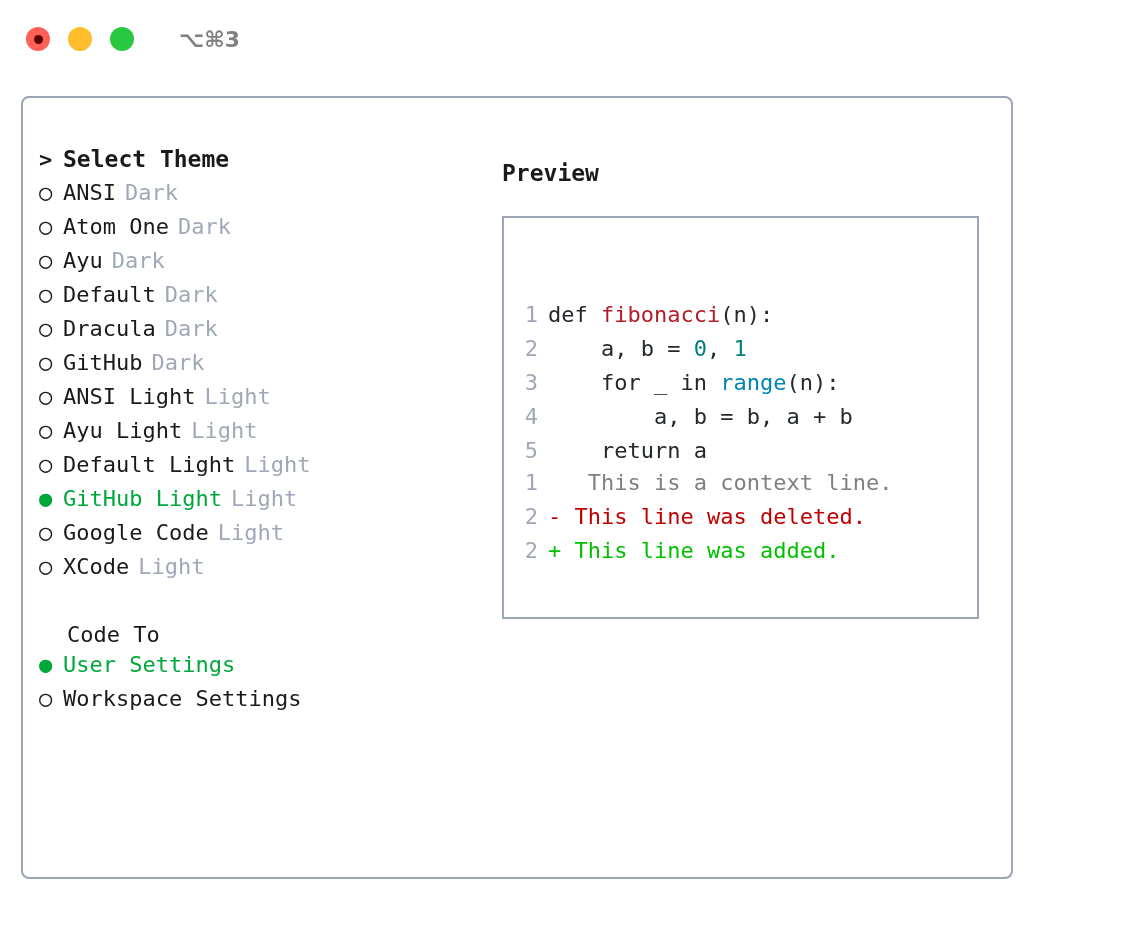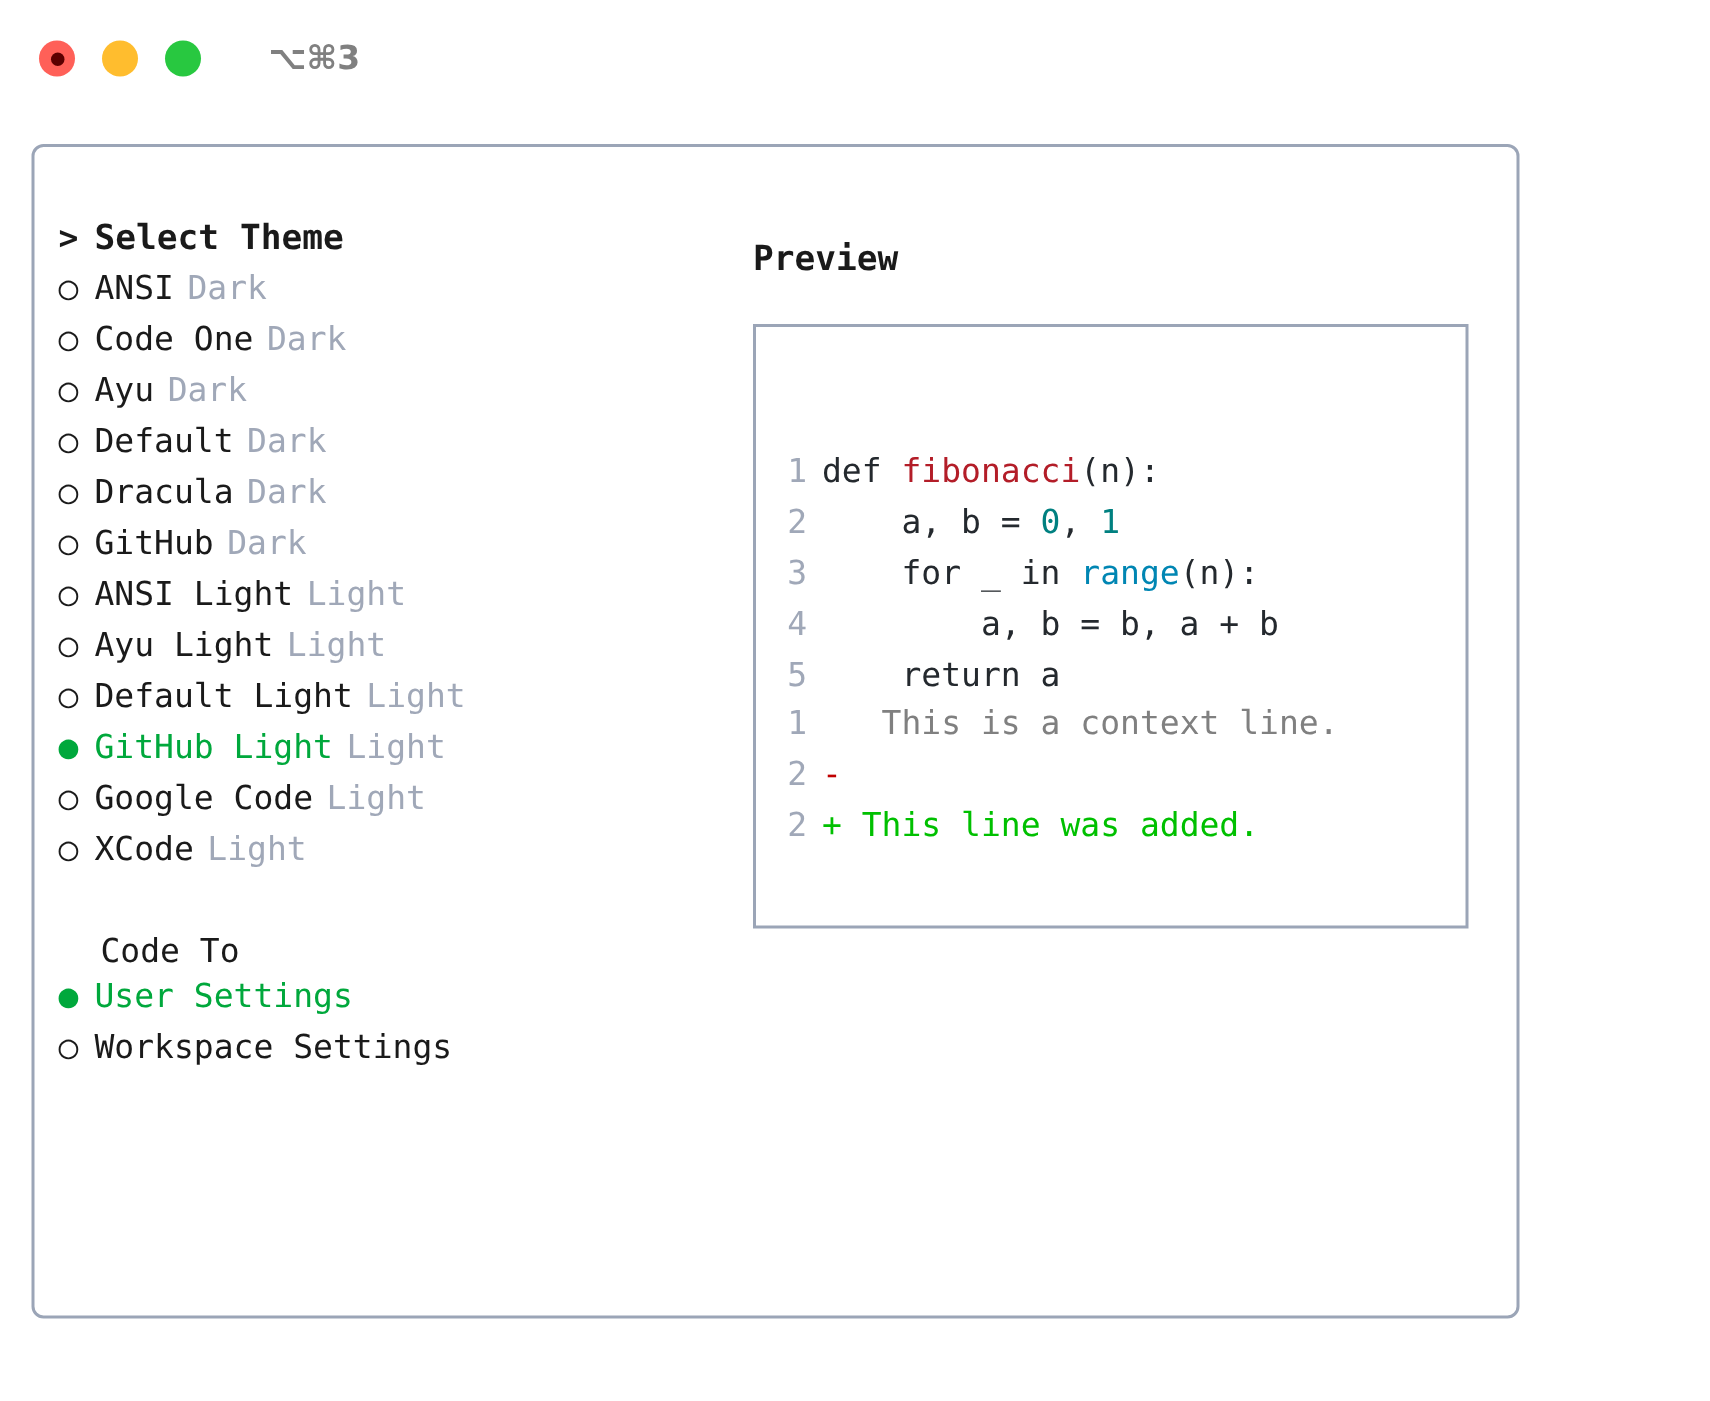--- a/index.html
+++ b/index.html
@@ -218,21 +218,21 @@
         </div>
 
         <div id="theme-items">
             <div class="row">
               <span class="marker">○</span>
               <span class="label">ANSI</span>
               <span class="tag">Dark</span>
             </div>
             <div class="row">
               <span class="marker">○</span>
-              <span class="label">Code One</span>
+              <span class="label">Atom One</span>
               <span class="tag">Dark</span>
             </div>
             <div class="row">
               <span class="marker">○</span>
               <span class="label">Ayu</span>
               <span class="tag">Dark</span>
             </div>
             <div class="row">
               <span class="marker">○</span>
               <span class="label">Default</span>
@@ -305,21 +305,21 @@
           <div id="code-lines">
               <div class="code-line"><span class="lineno">1</span><span class="code-text">def </span><span class="tok-fn">fibonacci</span><span class="code-text">(n):</span></div>
               <div class="code-line"><span class="lineno">2</span><span class="code-text">    a, b = </span><span class="tok-num">0</span><span class="code-text">, </span><span class="tok-num">1</span></div>
               <div class="code-line"><span class="lineno">3</span><span class="code-text">    for _ in </span><span class="tok-call">range</span><span class="code-text">(n):</span></div>
               <div class="code-line"><span class="lineno">4</span><span class="code-text">        a, b = b, a + b</span></div>
               <div class="code-line"><span class="lineno">5</span><span class="code-text">    return a</span></div>
             </div>
           <div class="diff-gap"></div>
           <div id="diff-lines">
               <div class="code-line"><span class="lineno">1</span><span class="diff-ctx"> </span><span class="diff-ctx">  This is a context line.</span></div>
-              <div class="code-line"><span class="lineno">2</span><span class="diff-del">-</span></div>
+              <div class="code-line"><span class="lineno">2</span><span class="diff-del">-</span><span class="diff-del"> This line was deleted.</span></div>
               <div class="code-line"><span class="lineno">2</span><span class="diff-add">+</span><span class="diff-add"> This line was added.</span></div>
             </div>
         </div>
       </div>
 
     </div>
   </div>
 </div>
 
 </body></html>

